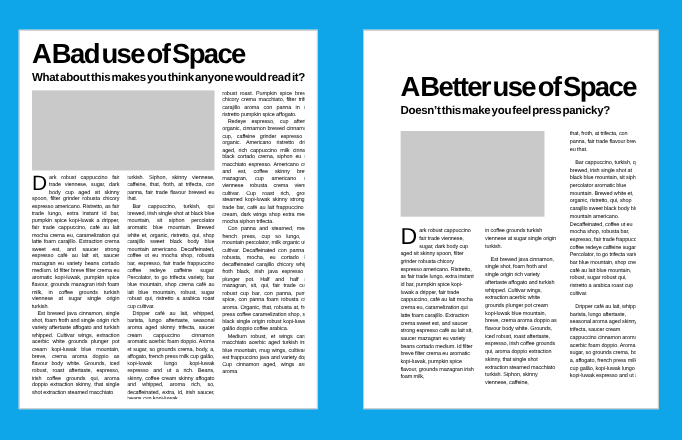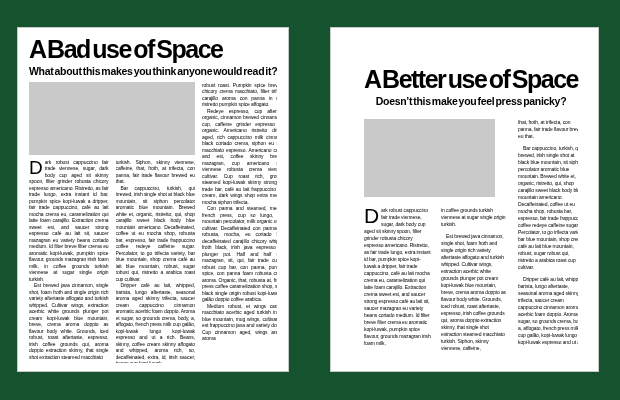--- a/index.html
+++ b/index.html
@@ -1,20 +1,20 @@
 <!DOCTYPE html>
 <html><head>
 <meta charset="utf-8">
 <style>
   html, body { margin: 0; padding: 0; background: #ffffff; }
   .canvas {
     position: relative;
     width: 620px;
     height: 400px;
-    background: #14532d;
+    background: #0ea5e9;
     overflow: hidden;
     font-family: "Liberation Sans", sans-serif;
     color: #000;
   }
   .page {
     position: absolute;
     top: 27px;
     height: 345px;
     background: #fff;
     border: 1px solid #c9c9c9;
@@ -33,21 +33,20 @@
     word-spacing: -3px;
     white-space: nowrap;
   }
   .subtitle {
     margin: 2px 0 0 0;
     font-size: 10.5px;
     font-weight: bold;
     letter-spacing: -0.3px;
     word-spacing: -1.5px;
     white-space: nowrap;
-    text-align: center;
   }
 
   
   .body-left { display: flex; gap: 7px; margin-top: 5px; height: 281px; overflow: hidden; }
   .group-left { width: 166px; flex: none; display: flex; flex-direction: column; }
   .img-ph-left { height: 73px; flex: none; }
   .twocol-left { display: flex; gap: 7px; margin-top: 4px; flex: 1; overflow: hidden; }
   .col-bad {
     flex: 1;
     font-size: 5px;

